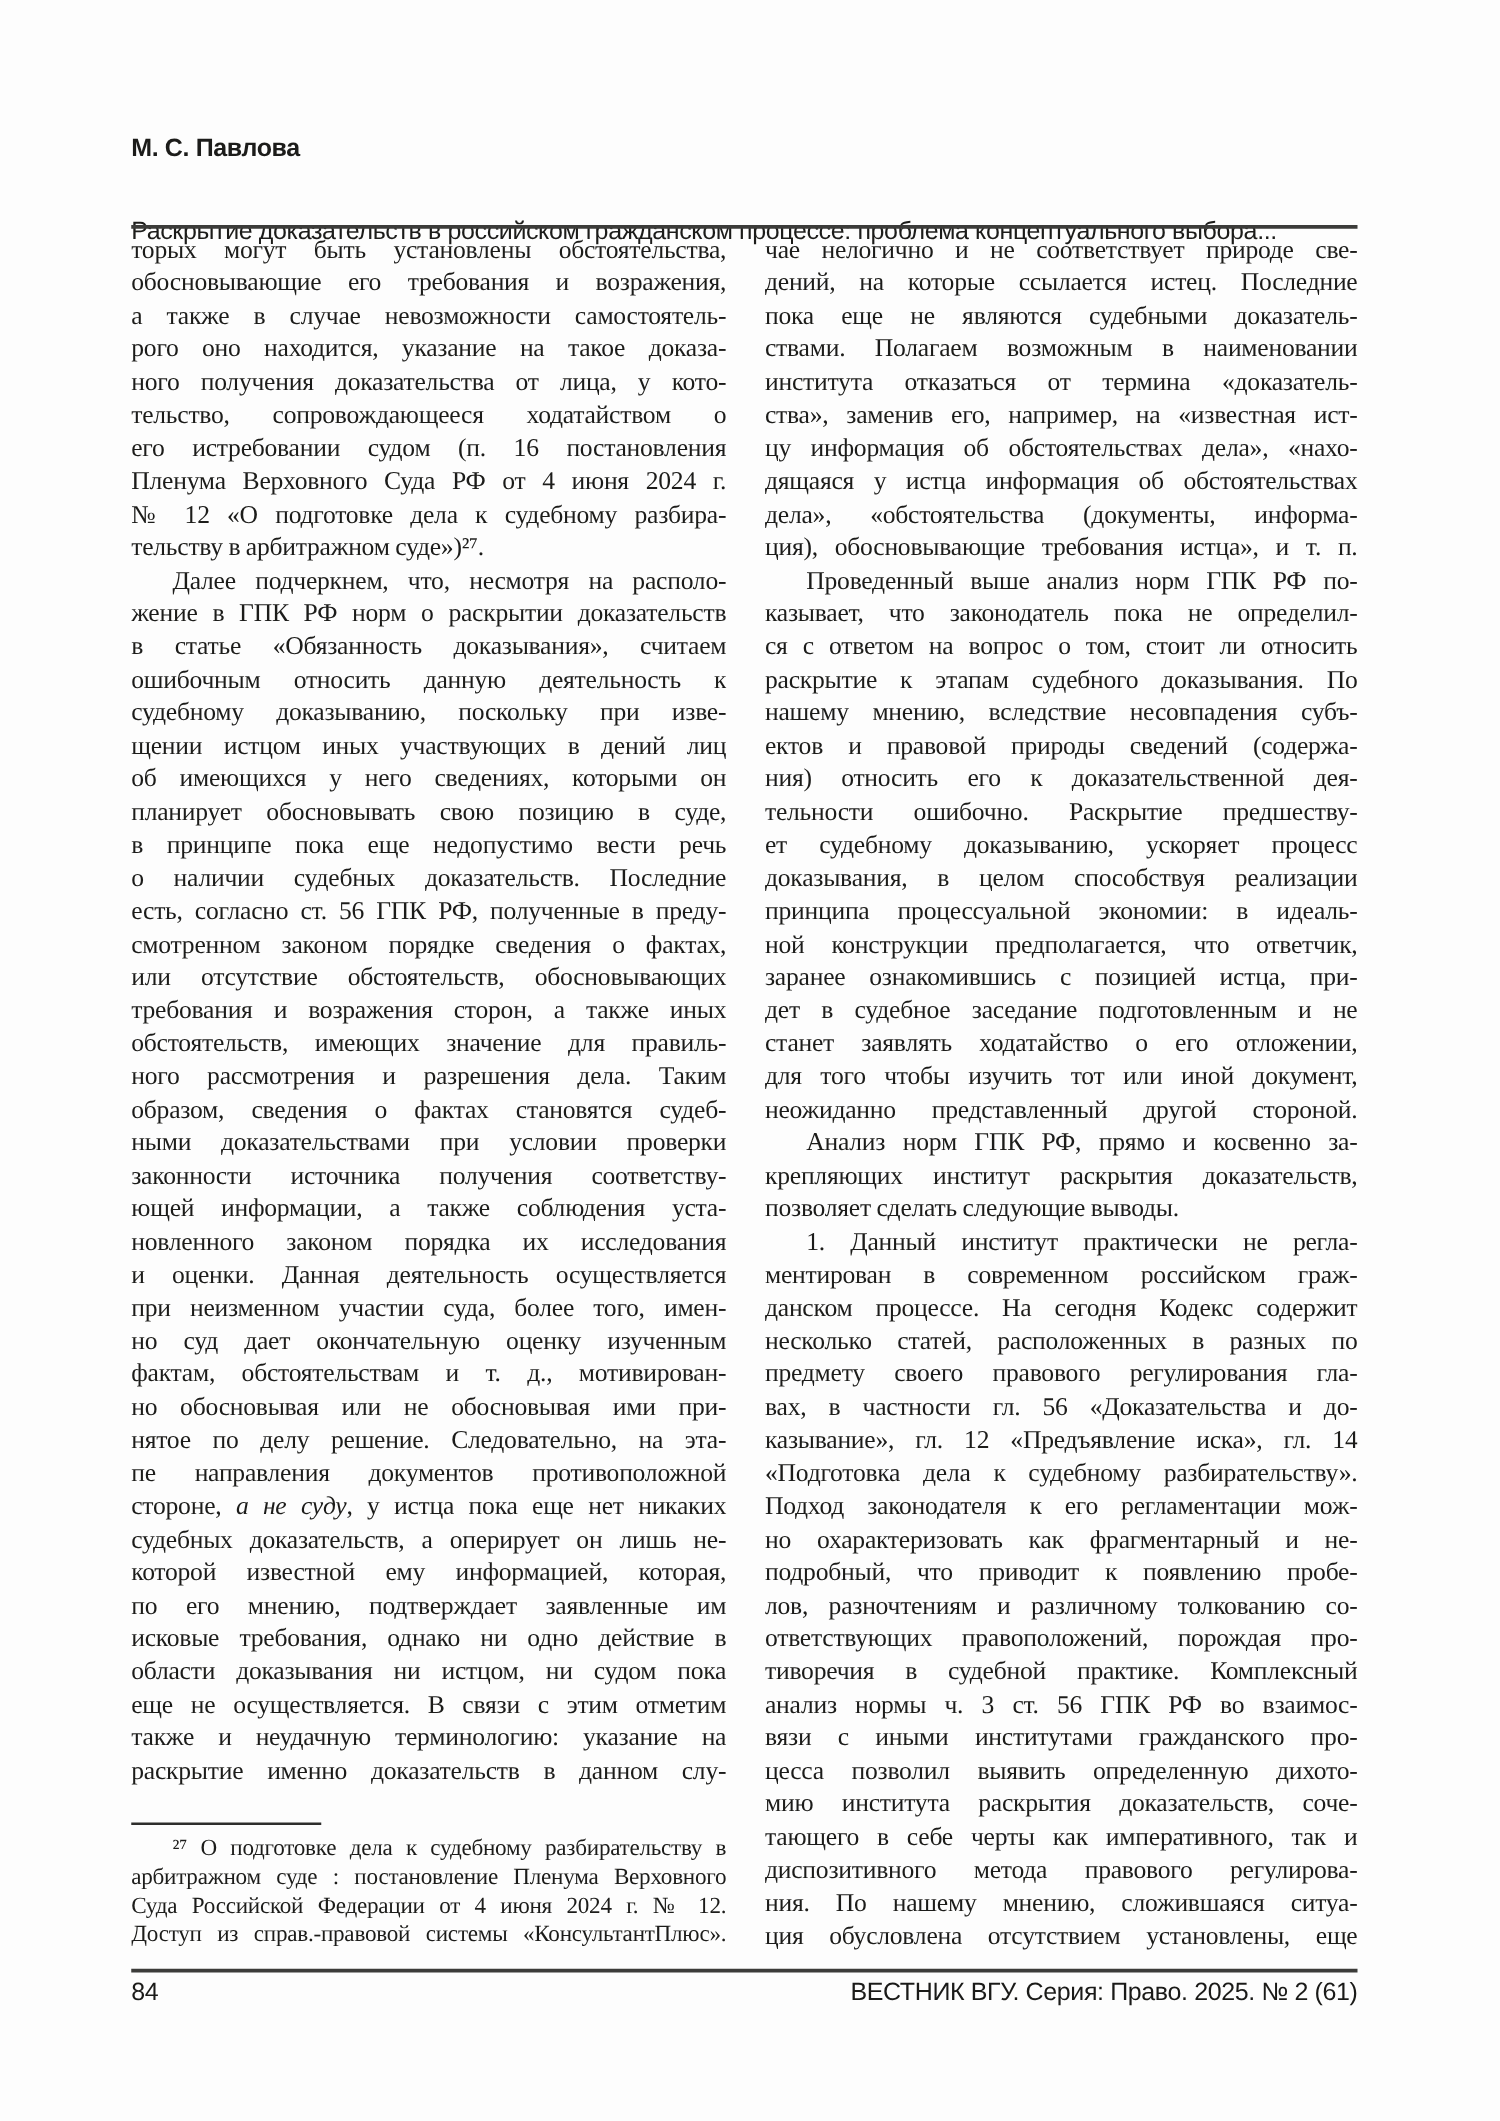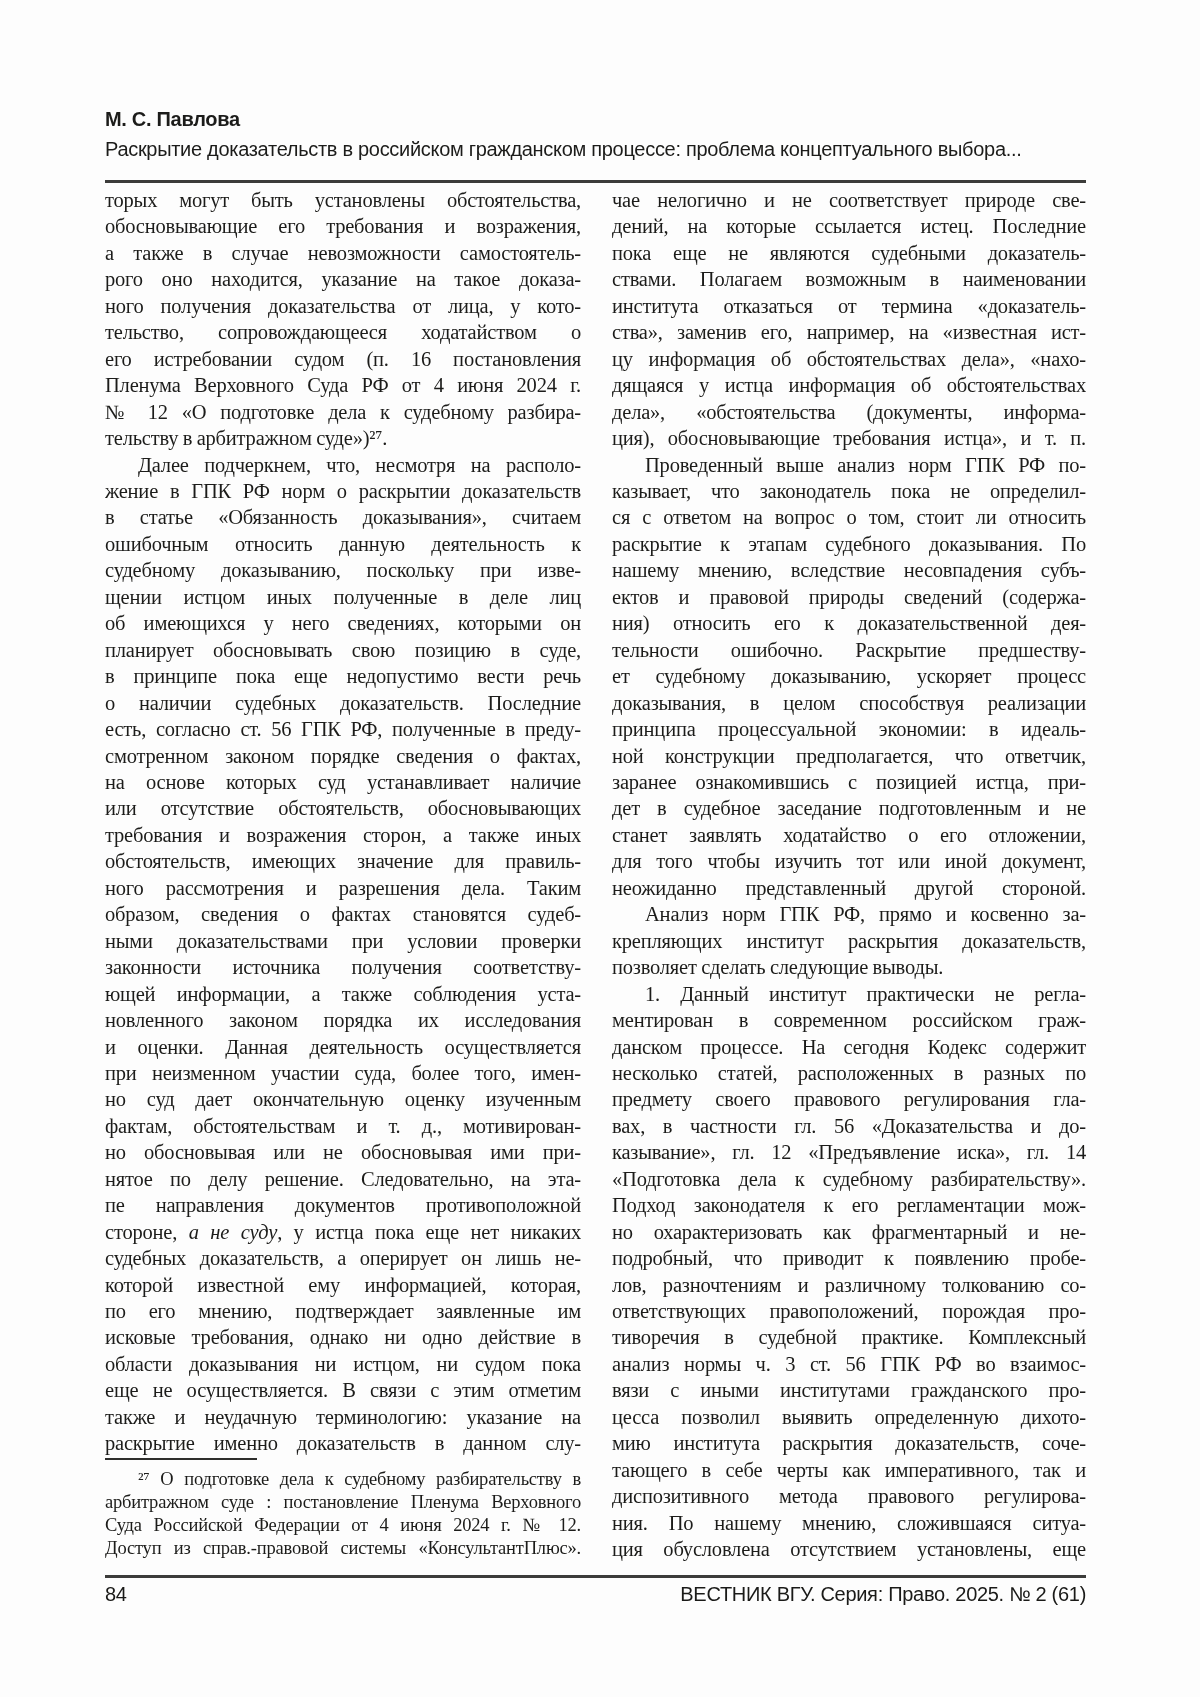--- a/index.html
+++ b/index.html
@@ -40,21 +40,21 @@
        font-family:"Liberation Sans","DejaVu Sans",sans-serif;
        font-size:20px;letter-spacing:-0.3px;color:#1a1a18;
        display:flex;justify-content:space-between;align-items:flex-start;}
 </style>
 </head>
 <body>
 
 <div class="page">
 
   <div class="hdr author" style="position:absolute;">М. С. Павлова</div>
-  <div class="hdr running-title" style="position:absolute;">Раскрытие доказательств в российском гражданском процессе: проблема концептуального выбора...</div>
+  <div class="hdr running-title" style="position:absolute;margin-top:36px;">Раскрытие доказательств в российском гражданском процессе: проблема концептуального выбора...</div>
   <div class="rule hdr-rule"></div>
 
   <div class="col col-left">
       <div class="para">
         <div class="line">торых могут быть установлены обстоятельства,</div>
         <div class="line">обосновывающие его требования и возражения,</div>
         <div class="line">а также в случае невозможности самостоятель-</div>
         <div class="line">рого оно находится, указание на такое доказа-</div>
         <div class="line">ного получения доказательства от лица, у кото-</div>
         <div class="line">тельство, сопровождающееся ходатайством о</div>
@@ -62,28 +62,27 @@
         <div class="line">Пленума Верховного Суда РФ от 4 июня 2024 г.</div>
         <div class="line">№ 12 «О подготовке дела к судебному разбира-</div>
         <div class="line last">тельству в арбитражном суде»)²⁷.</div>
       </div>
       <div class="para">
         <div class="line indent">Далее подчеркнем, что, несмотря на располо-</div>
         <div class="line">жение в ГПК РФ норм о раскрытии доказательств</div>
         <div class="line">в статье «Обязанность доказывания», считаем</div>
         <div class="line">ошибочным относить данную деятельность к</div>
         <div class="line">судебному доказыванию, поскольку при изве-</div>
-        <div class="line">щении истцом иных полученные в деле лиц</div>
+        <div class="line">щении истцом иных участвующих в дений лиц</div>
         <div class="line">об имеющихся у него сведениях, которыми он</div>
         <div class="line">планирует обосновывать свою позицию в суде,</div>
         <div class="line">в принципе пока еще недопустимо вести речь</div>
         <div class="line">о наличии судебных доказательств. Последние</div>
         <div class="line">есть, согласно ст. 56 ГПК РФ, полученные в преду-</div>
         <div class="line">смотренном законом порядке сведения о фактах,</div>
-        <div class="line">на основе которых суд устанавливает наличие</div>
         <div class="line">или отсутствие обстоятельств, обосновывающих</div>
         <div class="line">требования и возражения сторон, а также иных</div>
         <div class="line">обстоятельств, имеющих значение для правиль-</div>
         <div class="line">ного рассмотрения и разрешения дела. Таким</div>
         <div class="line">образом, сведения о фактах становятся судеб-</div>
         <div class="line">ными доказательствами при условии проверки</div>
         <div class="line">законности источника получения соответству-</div>
         <div class="line">ющей информации, а также соблюдения уста-</div>
         <div class="line">новленного законом порядка их исследования</div>
         <div class="line">и оценки. Данная деятельность осуществляется</div>

